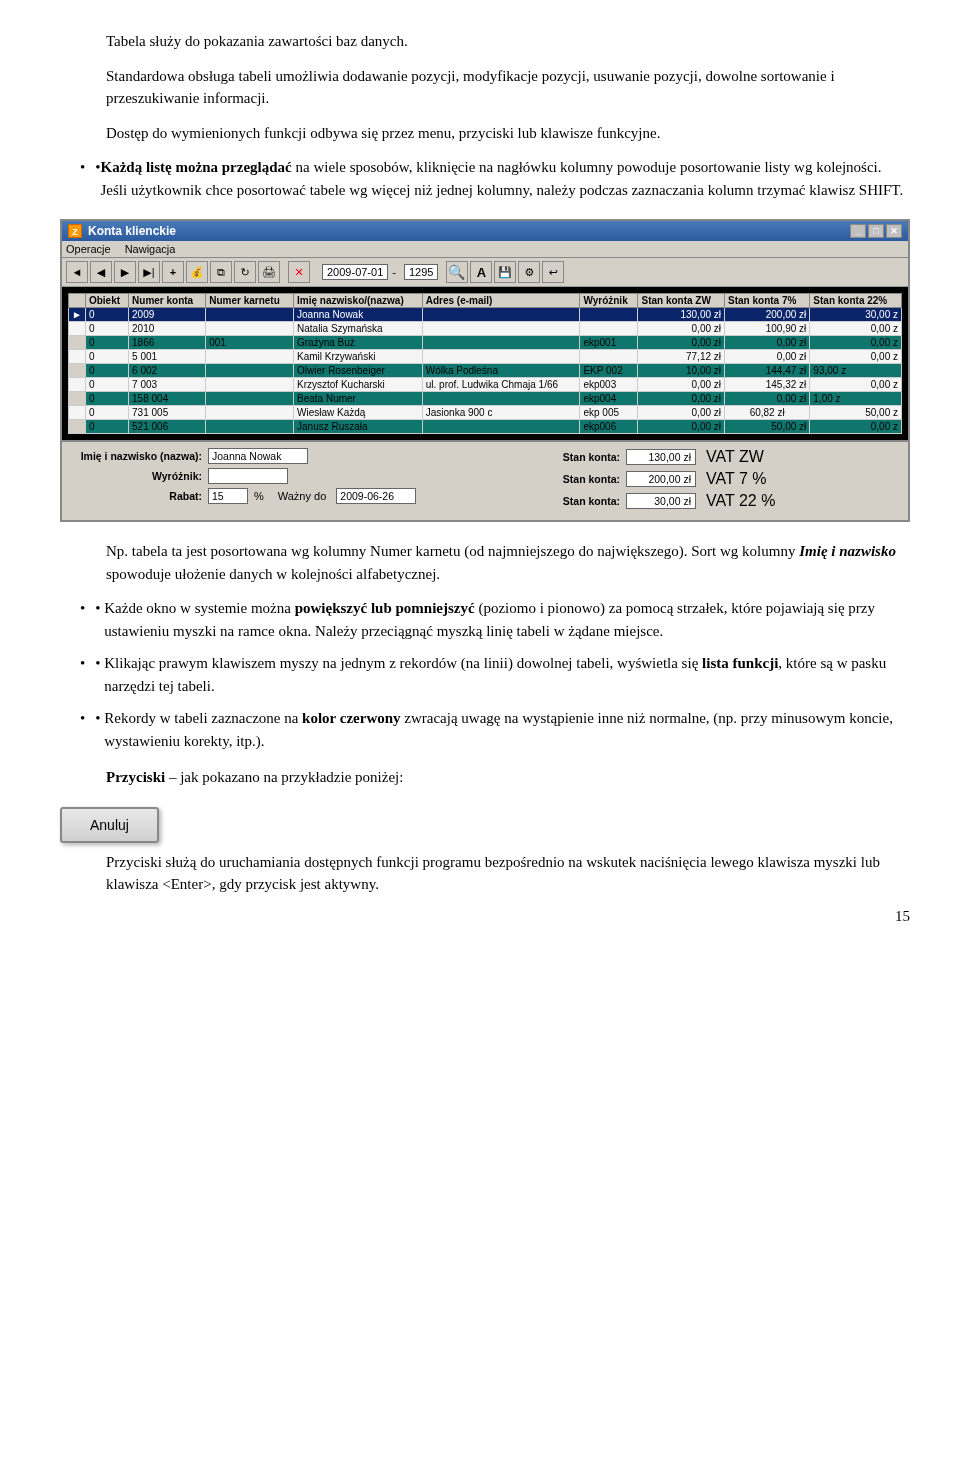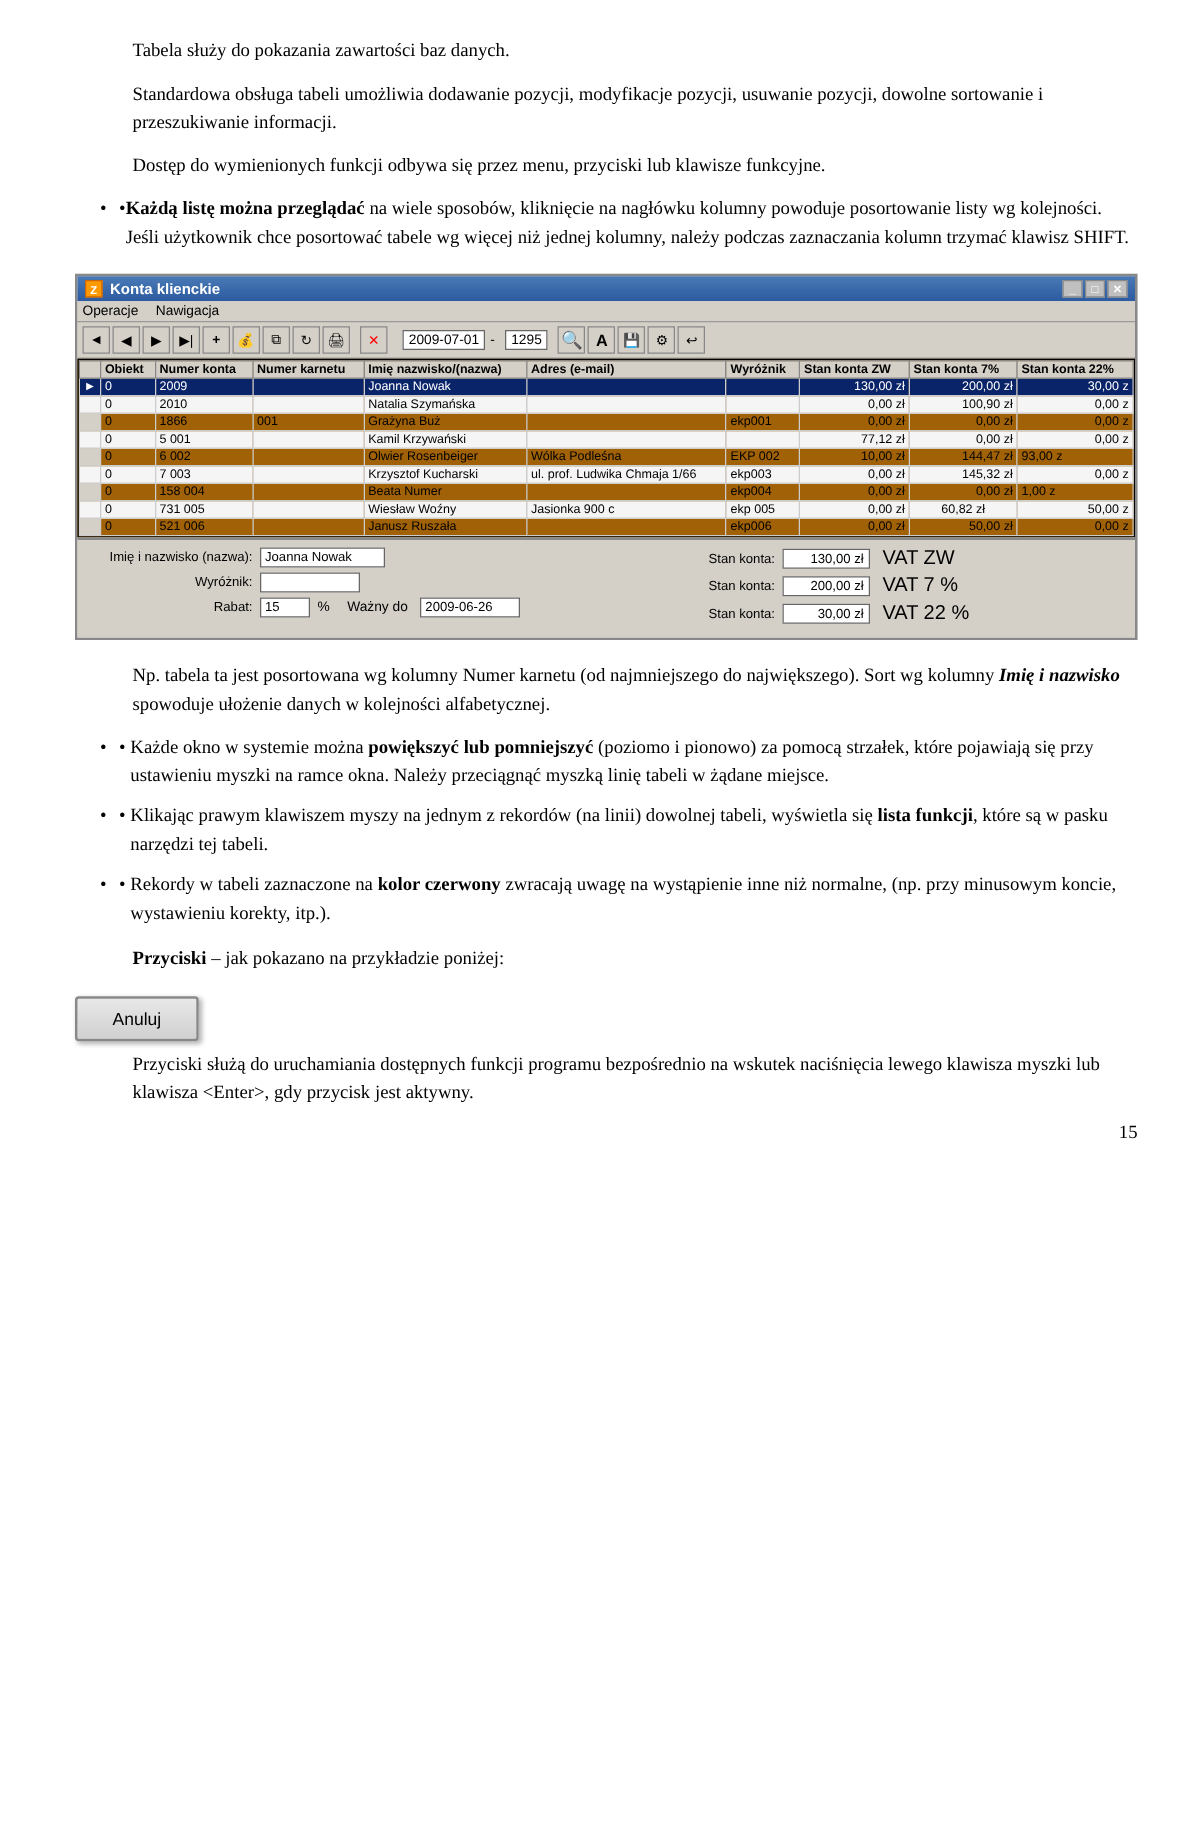--- a/index.html
+++ b/index.html
@@ -77,22 +77,22 @@
       width: 22px; height: 22px;
       background: #d4d0c8;
       border: 1px solid #888;
       font-size: 14px;
       display: inline-flex; align-items: center; justify-content: center;
       cursor: pointer;
     }
 
     
     .window-table-container {
-      background: #a16207;
-      border: 1px solid #000000;
+      background: #0f766e;
+      border: 6px solid #000000;
       margin: 0;
       overflow-x: auto;
     }
     .data-table {
       width: 100%;
       border-collapse: collapse;
       font-size: 10.5px;
       font-family: Arial, sans-serif;
     }
     .data-table th {
@@ -121,21 +121,21 @@
       padding: 6px 10px;
       font-size: 11px;
       font-family: Arial, sans-serif;
     }
     .detail-row {
       display: flex;
       align-items: center;
       margin-bottom: 4px;
       gap: 6px;
     }
-    .detail-label { min-width: 130px; text-align: right; font-size: 10.5px; }
+    .detail-label { min-width: 130px; text-align: right; font-size: 10.5px; font-weight: bold; }
     .detail-input {
       background: #fff;
       border: 1px solid #666;
       padding: 1px 3px;
       font-size: 10.5px;
       min-width: 100px;
     }
     .detail-value {
       background: #fff;
       border: 1px solid #666;
@@ -332,21 +332,21 @@
       <td>ekp004</td>
       <td style="text-align:right;">0,00 zł</td>
       <td style="text-align:right;">0,00 zł</td>
       <td style="">1,00 z</td>
     </tr>
           <tr>
       <td class="row-indicator"></td>
       <td>0</td>
       <td>731 005</td>
       <td></td>
-      <td>Wiesław Woźny</td>
+      <td>Wiesław Każdą</td>
       <td>Jasionka 900 c</td>
       <td>ekp 005</td>
       <td style="text-align:right;">0,00 zł</td>
       <td style="text-align:center;">60,82 zł</td>
       <td style="text-align:right;">50,00 z</td>
     </tr>
           <tr>
       <td class="row-indicator"></td>
       <td>0</td>
       <td>521 006</td>

